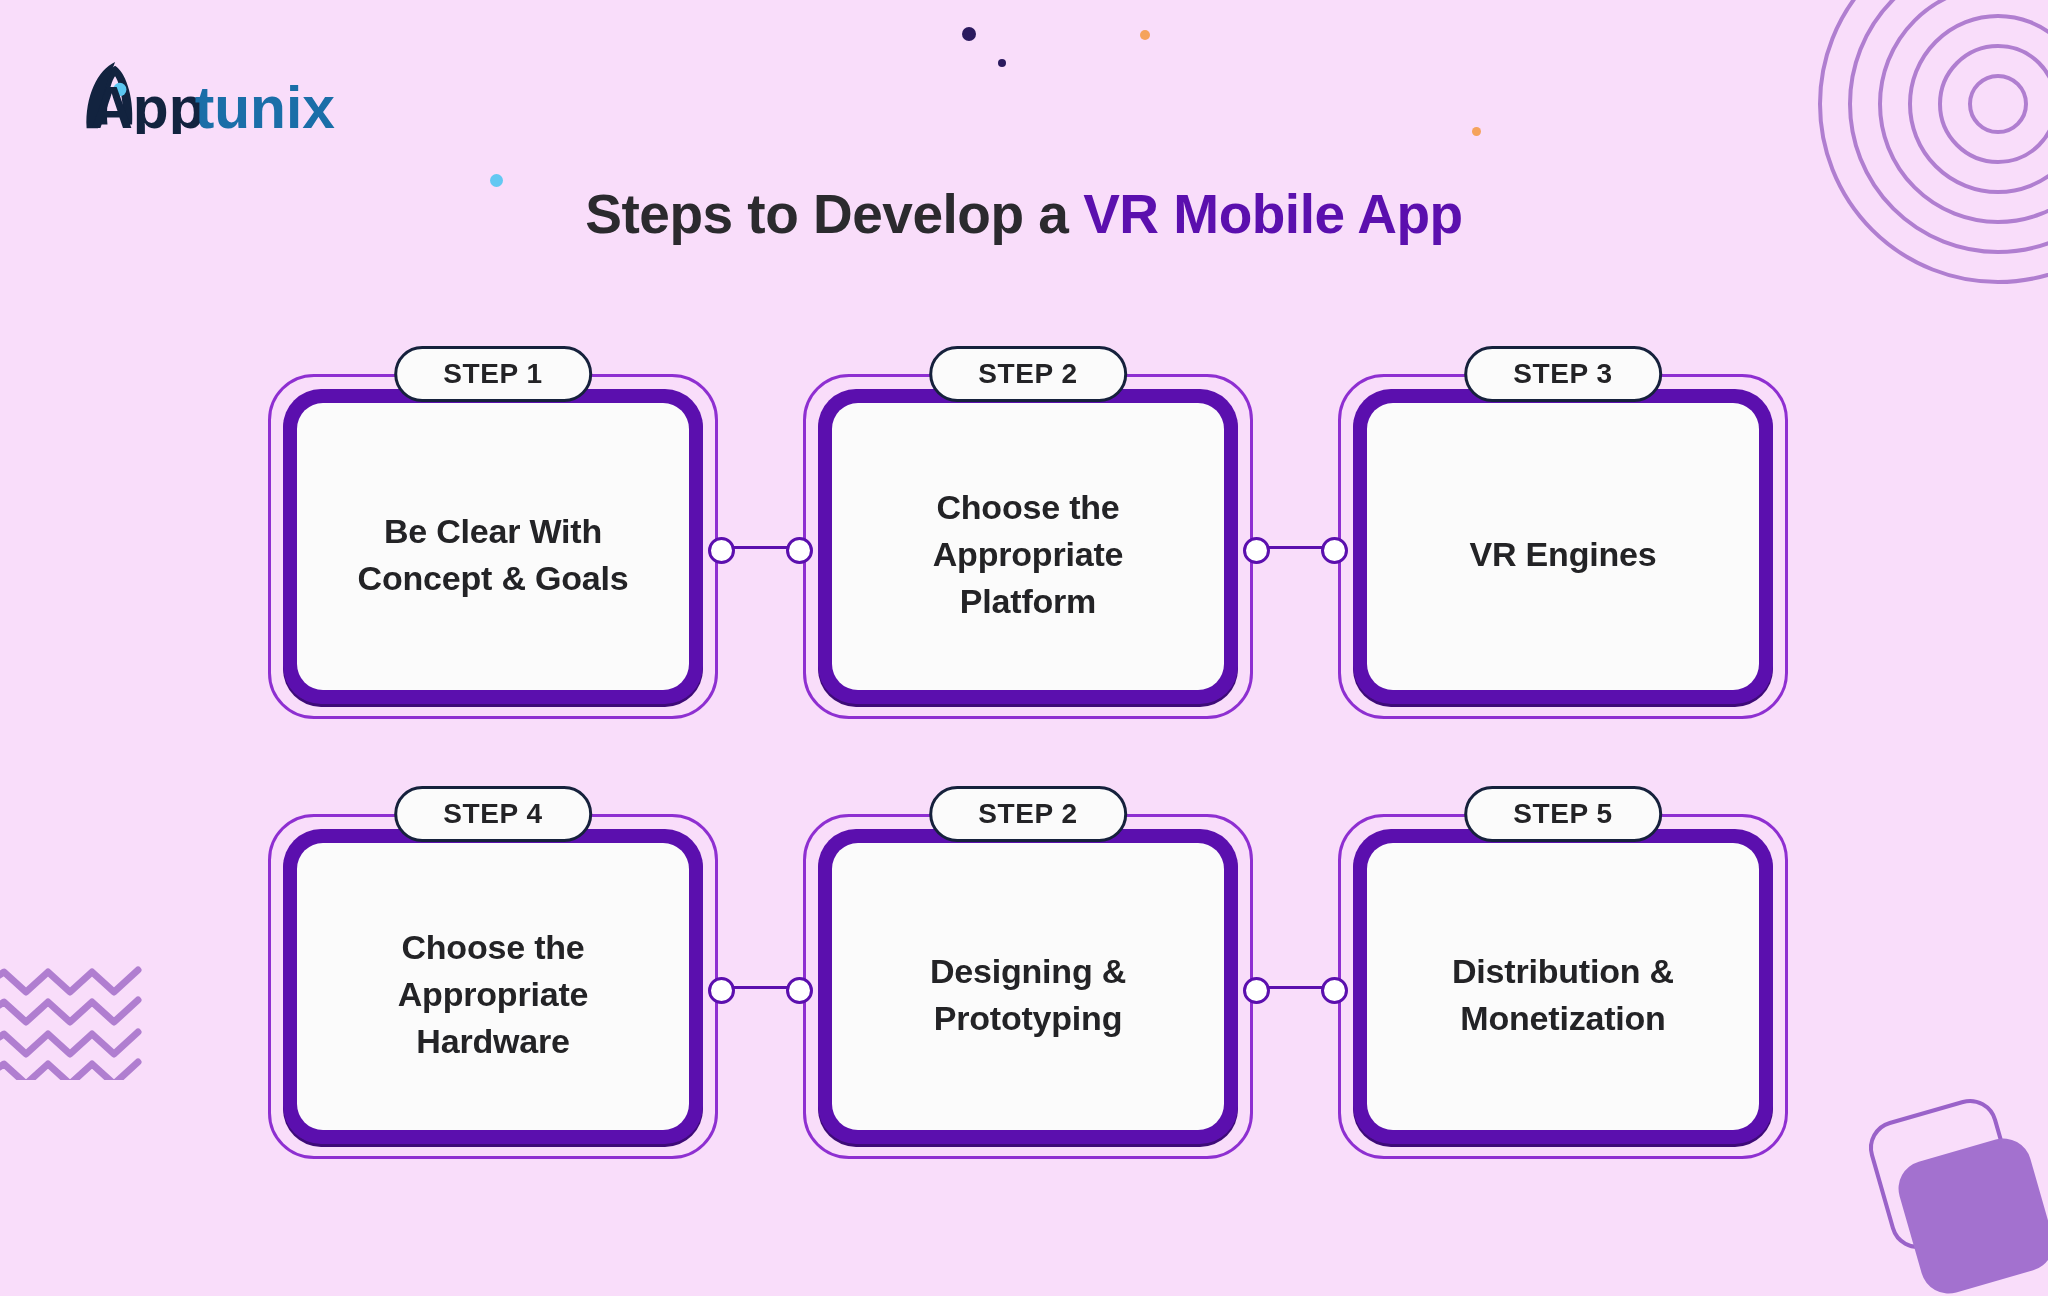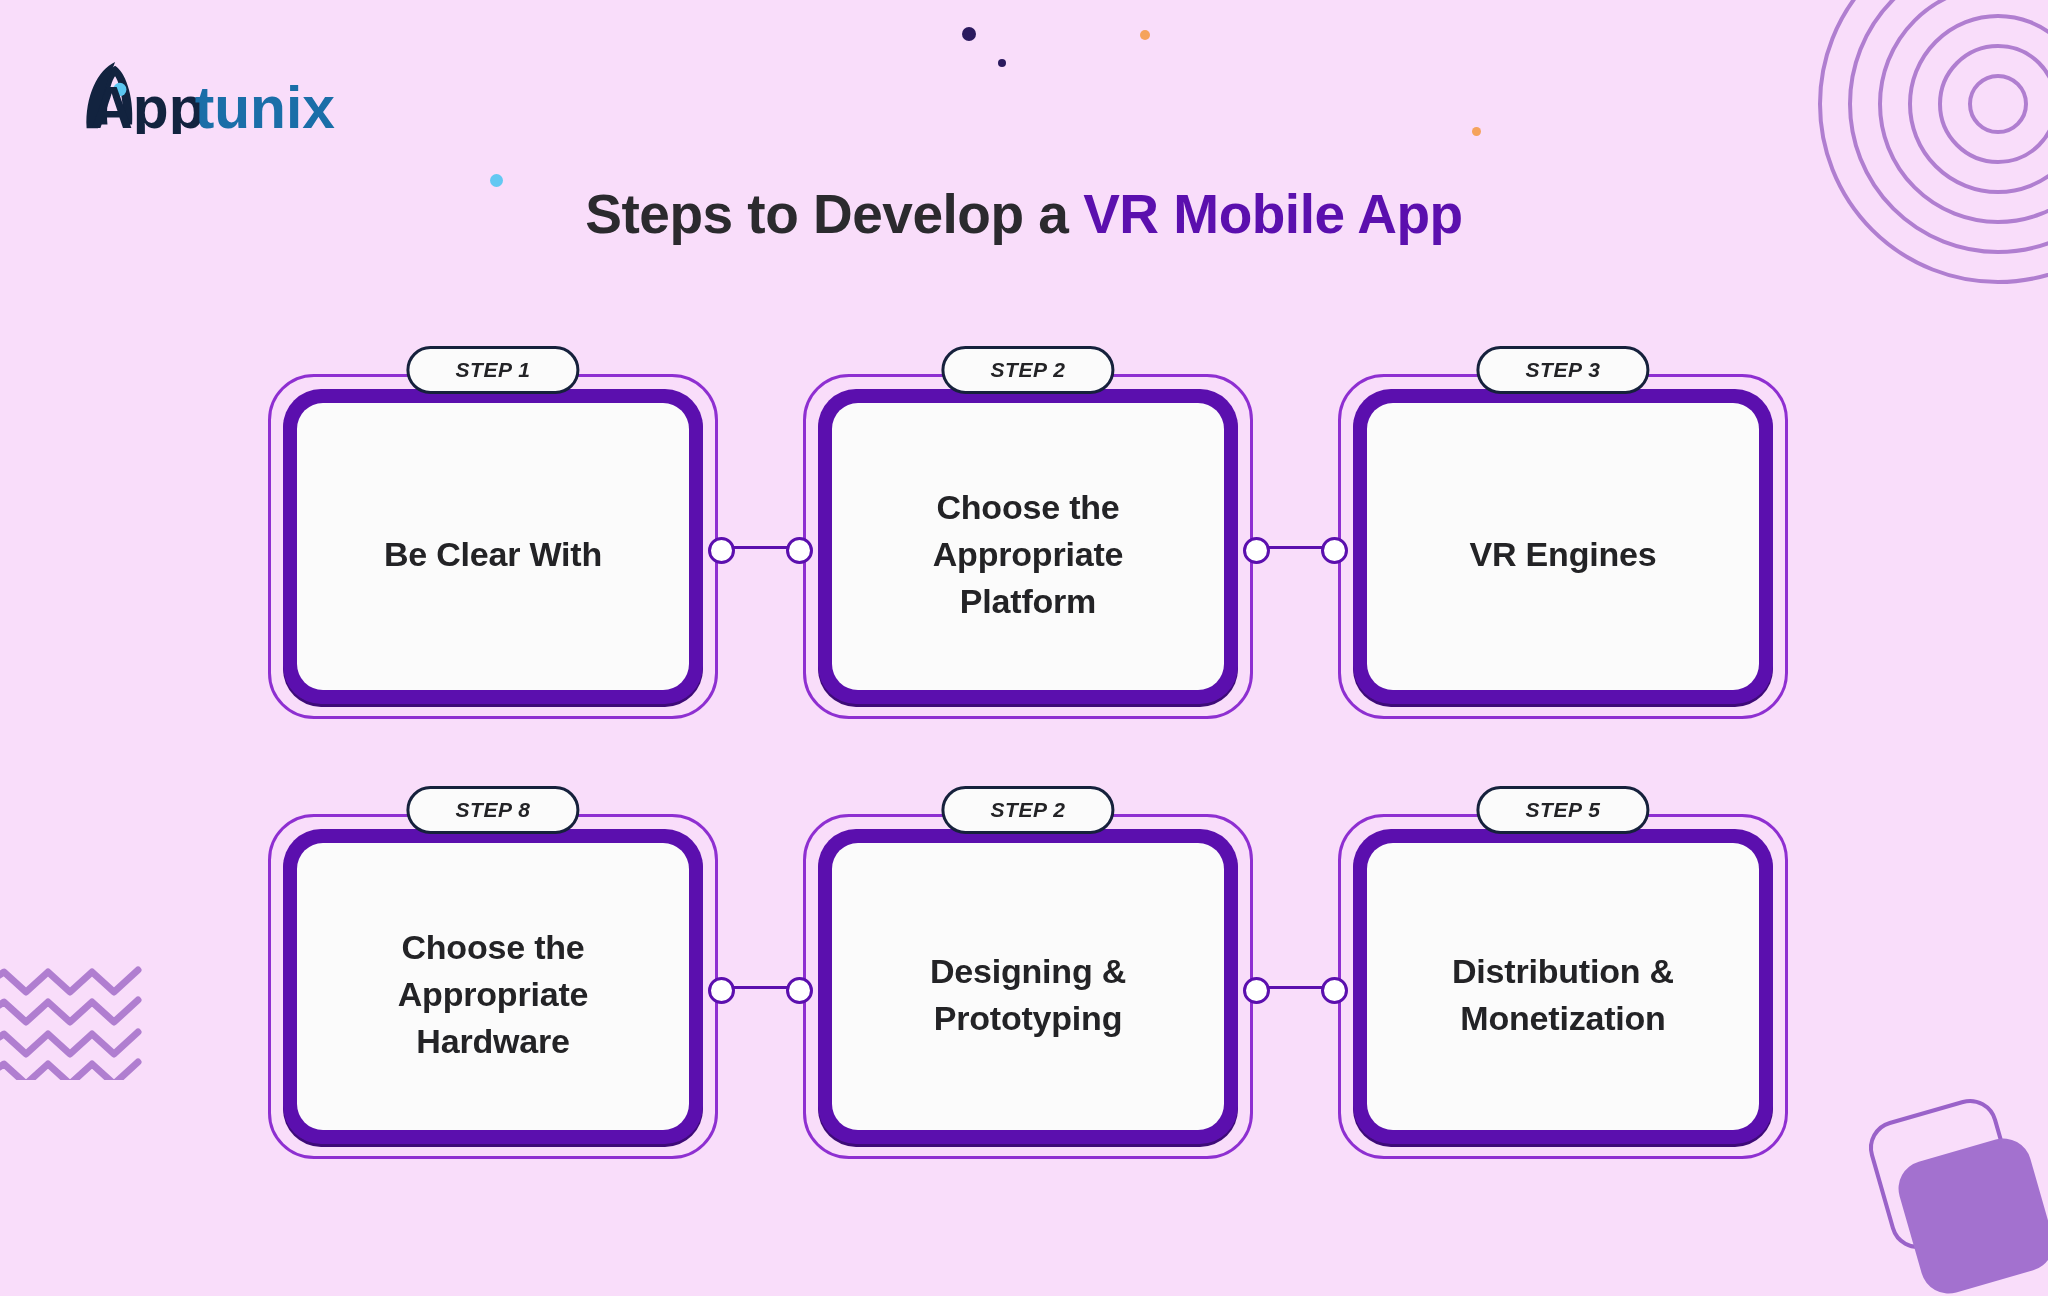--- a/index.html
+++ b/index.html
@@ -88,27 +88,26 @@
   
   .step-badge {
     position:absolute;
     top:-28px;
     left:50%;
     transform:translateX(-50%);
     background:#fbfbfb;
     border:3px solid #16213c;
     border-radius:30px;
     padding:9px 46px;
-    font-size:21px;
+    font-size:28px;
     font-weight:bold;
     color:#232326;
     letter-spacing:0.6px;
     white-space:nowrap;
     z-index:4;
-    font-style:italic;
   }
 
   
   .connector { position:absolute; height:3px; background:#5b0fae; z-index:2; }
   .connector::before, .connector::after {
     content:"";
     position:absolute;
     top:50%;
     width:21px; height:21px;
     margin-top:-10.5px;
@@ -179,20 +178,21 @@
   <span>Steps to Develop a </span><span class="accent">VR Mobile App</span>
 </h1>
 
 <div id="steps-grid">
     <div class="step-card">
       <div class="card-outline"></div>
       <div class="card-frame"></div>
       <div class="card-body">
         <div class="card-text">
           <div>Be Clear With</div>
+          <div>Concept &amp; Goals</div>
         </div>
       </div>
       <div class="step-badge">STEP 1</div>
       <div class="connector" style="left: 450px; width: 85px; top: 172px;"></div>
     </div>
     <div class="step-card">
       <div class="card-outline"></div>
       <div class="card-frame"></div>
       <div class="card-body">
         <div class="card-text">
@@ -217,21 +217,21 @@
     <div class="step-card">
       <div class="card-outline"></div>
       <div class="card-frame"></div>
       <div class="card-body">
         <div class="card-text">
           <div>Choose the</div>
           <div>Appropriate</div>
           <div>Hardware</div>
         </div>
       </div>
-      <div class="step-badge">STEP 8</div>
+      <div class="step-badge">STEP 4</div>
       <div class="connector" style="left: 450px; width: 85px; top: 172px;"></div>
     </div>
     <div class="step-card">
       <div class="card-outline"></div>
       <div class="card-frame"></div>
       <div class="card-body">
         <div class="card-text">
           <div>Designing &amp;</div>
           <div>Prototyping</div>
         </div>

